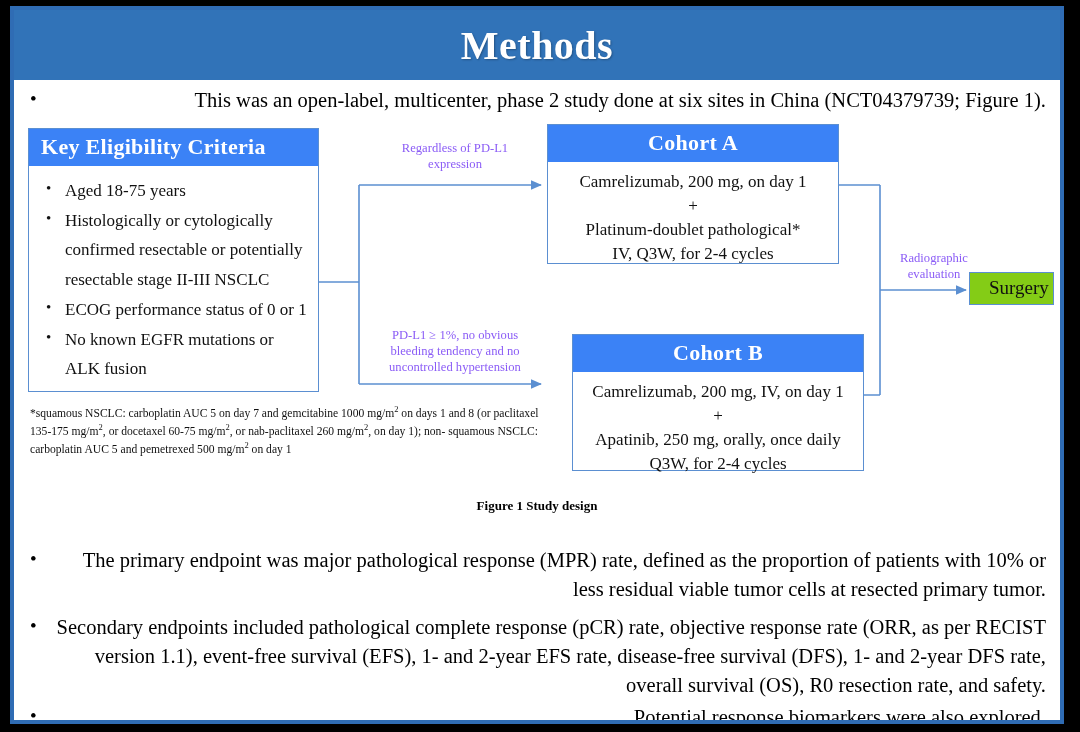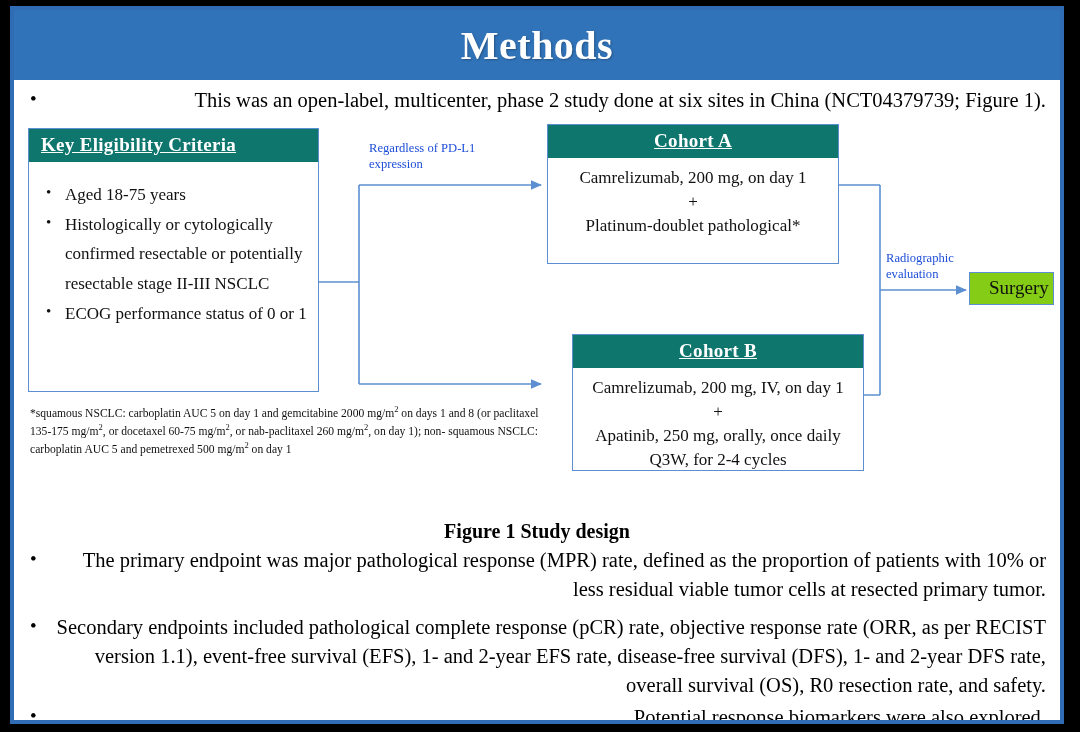--- a/index.html
+++ b/index.html
@@ -86,44 +86,43 @@
   }
 
   
   .dbox {
     position: absolute;
     box-sizing: border-box;
     border: 1.5px solid #5b8fd1;
     background: #ffffff;
   }
   .dbox-head {
-    background: #0f766e;
+    background: #3b82f6;
     color: #ffffff;
     font-weight: bold;
-    font-size: 19px;
+    font-size: 22px;
     text-align: center;
     padding: 5px 0 6px 0;
     letter-spacing: .3px;
-    text-decoration: underline;
   }
   .dbox-head.left-align { text-align: left; padding-left: 12px; }
 
   .dbox-body {
     font-size: 17px;
     color: #111111;
     text-align: center;
     padding: 8px 6px 8px 6px;
     line-height: 1.42;
   }
 
   
   #elig-list {
     list-style: none;
     margin: 0;
-    padding: 18px 8px 6px 10px;
+    padding: 10px 8px 6px 10px;
     font-size: 17px;
     line-height: 1.72;
     color: #111111;
     text-align: left;
   }
   #elig-list li {
     position: relative;
     padding-left: 26px;
     margin: 0 0 1px 0;
   }
@@ -146,40 +145,41 @@
     color: #111111;
     text-align: left;
   }
   #figure-footnote sup { font-size: 8.5px; vertical-align: super; }
 
   
   .conn-label {
     position: absolute;
     font-size: 12.6px;
     line-height: 1.28;
-    color: #1d4ed8;
+    color: #8b5cf6;
+    text-align: center;
   }
 
   
   #connectors {
     position: absolute;
     left: 0; top: 0;
     width: 1046px;
     height: 420px;
     pointer-events: none;
   }
 
   
   #figure-caption {
     position: absolute;
     left: 0;
-    top: 398px;
+    top: 376px;
     width: 1046px;
     text-align: center;
-    font-size: 20px;
+    font-size: 13px;
     font-weight: bold;
     color: #000000;
   }
 
   
   #surgery-box {
     position: absolute;
     box-sizing: border-box;
     border: 1.5px solid #5b8fd1;
     background: #84cc16;
@@ -227,42 +227,47 @@
 
         <path d="M866,168 L952,168" stroke="#5b8fd1" stroke-width="1.6" fill="none" marker-end="url(#arrowhead)"></path>
       </svg>
 
       <div class="dbox" style="left:14px; top:6px; width:291px; height:264px;">
         <div class="dbox-head left-align">Key  Eligibility Criteria</div>
         <ul id="elig-list">
           <li>Aged 18-75 years</li>
           <li>Histologically or cytologically confirmed resectable or potentially resectable stage II-III  NSCLC</li>
           <li>ECOG performance status of 0 or 1</li>
+          <li>No known EGFR mutations or ALK fusion</li>
         </ul>
       </div>
 
       <div id="figure-footnote">
-        <span>*squamous NSCLC: carboplatin AUC 5 on day 1 and gemcitabine 2000 mg/m</span><sup>2</sup><span> on days 1 and 8 (or</span>
+        <span>*squamous NSCLC: carboplatin AUC 5 on day 7 and gemcitabine 1000 mg/m</span><sup>2</sup><span> on days 1 and 8 (or</span>
         <span>paclitaxel 135-175  mg/m</span><sup>2</sup><span>, or docetaxel 60-75 mg/m</span><sup>2</sup><span>, or nab-paclitaxel 260 mg/m</span><sup>2</sup><span>, on day 1); non-</span>
         <span>squamous NSCLC: carboplatin AUC 5 and pemetrexed 500 mg/m</span><sup>2</sup><span> on day 1</span>
       </div>
 
       <div class="conn-label" style="left:355px; top:18px; width:172px; white-space:pre-line;">Regardless  of PD-L1
 expression</div>
 
+      <div class="conn-label" style="left:350px; top:205px; width:182px; white-space:pre-line;">PD-L1 ≥ 1%, no obvious
+bleeding tendency and no
+uncontrolled  hypertension</div>
 
       <div class="conn-label" style="left:872px; top:128px; width:96px; white-space:pre-line;">Radiographic
 evaluation</div>
 
       <div class="dbox" style="left:533px; top:2px; width:292px; height:140px;">
         <div class="dbox-head">Cohort A</div>
         <div class="dbox-body">
           <div>Camrelizumab, 200 mg, on day 1</div>
           <div>+</div>
           <div>Platinum-doublet pathological*</div>
+          <div>IV, Q3W, for 2-4 cycles</div>
         </div>
       </div>
 
       <div class="dbox" style="left:558px; top:212px; width:292px; height:137px;">
         <div class="dbox-head">Cohort B</div>
         <div class="dbox-body">
           <div>Camrelizumab, 200 mg, IV, on day 1</div>
           <div>+</div>
           <div>Apatinib, 250 mg, orally, once daily</div>
           <div>Q3W, for 2-4 cycles</div>

